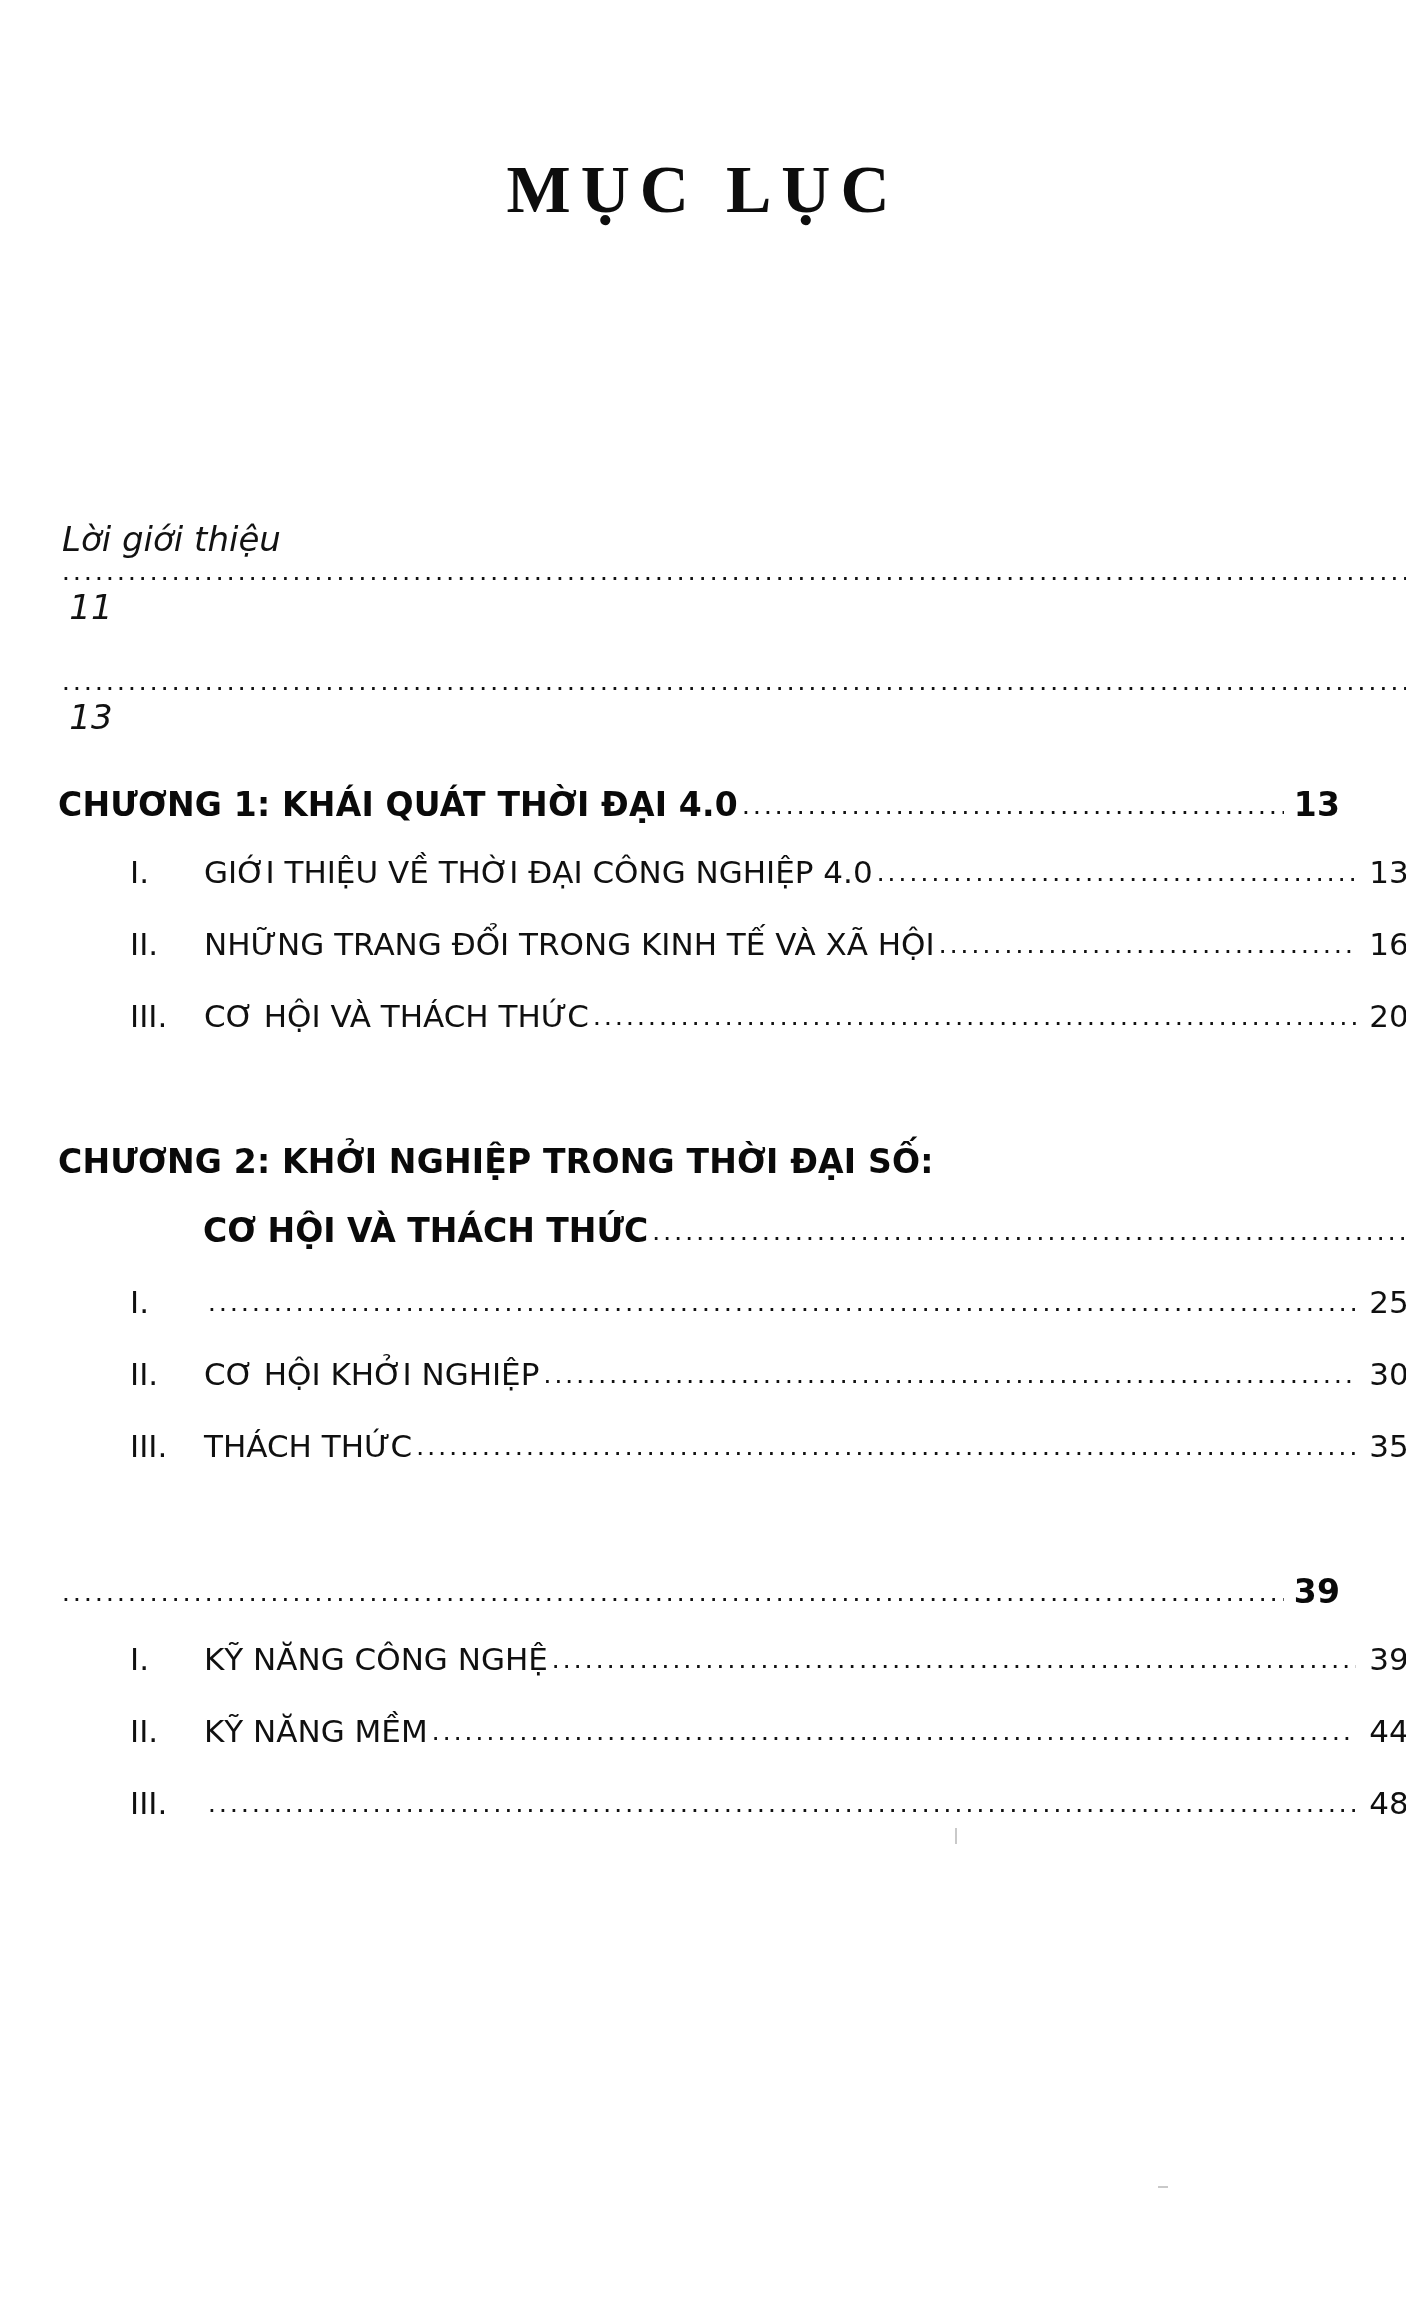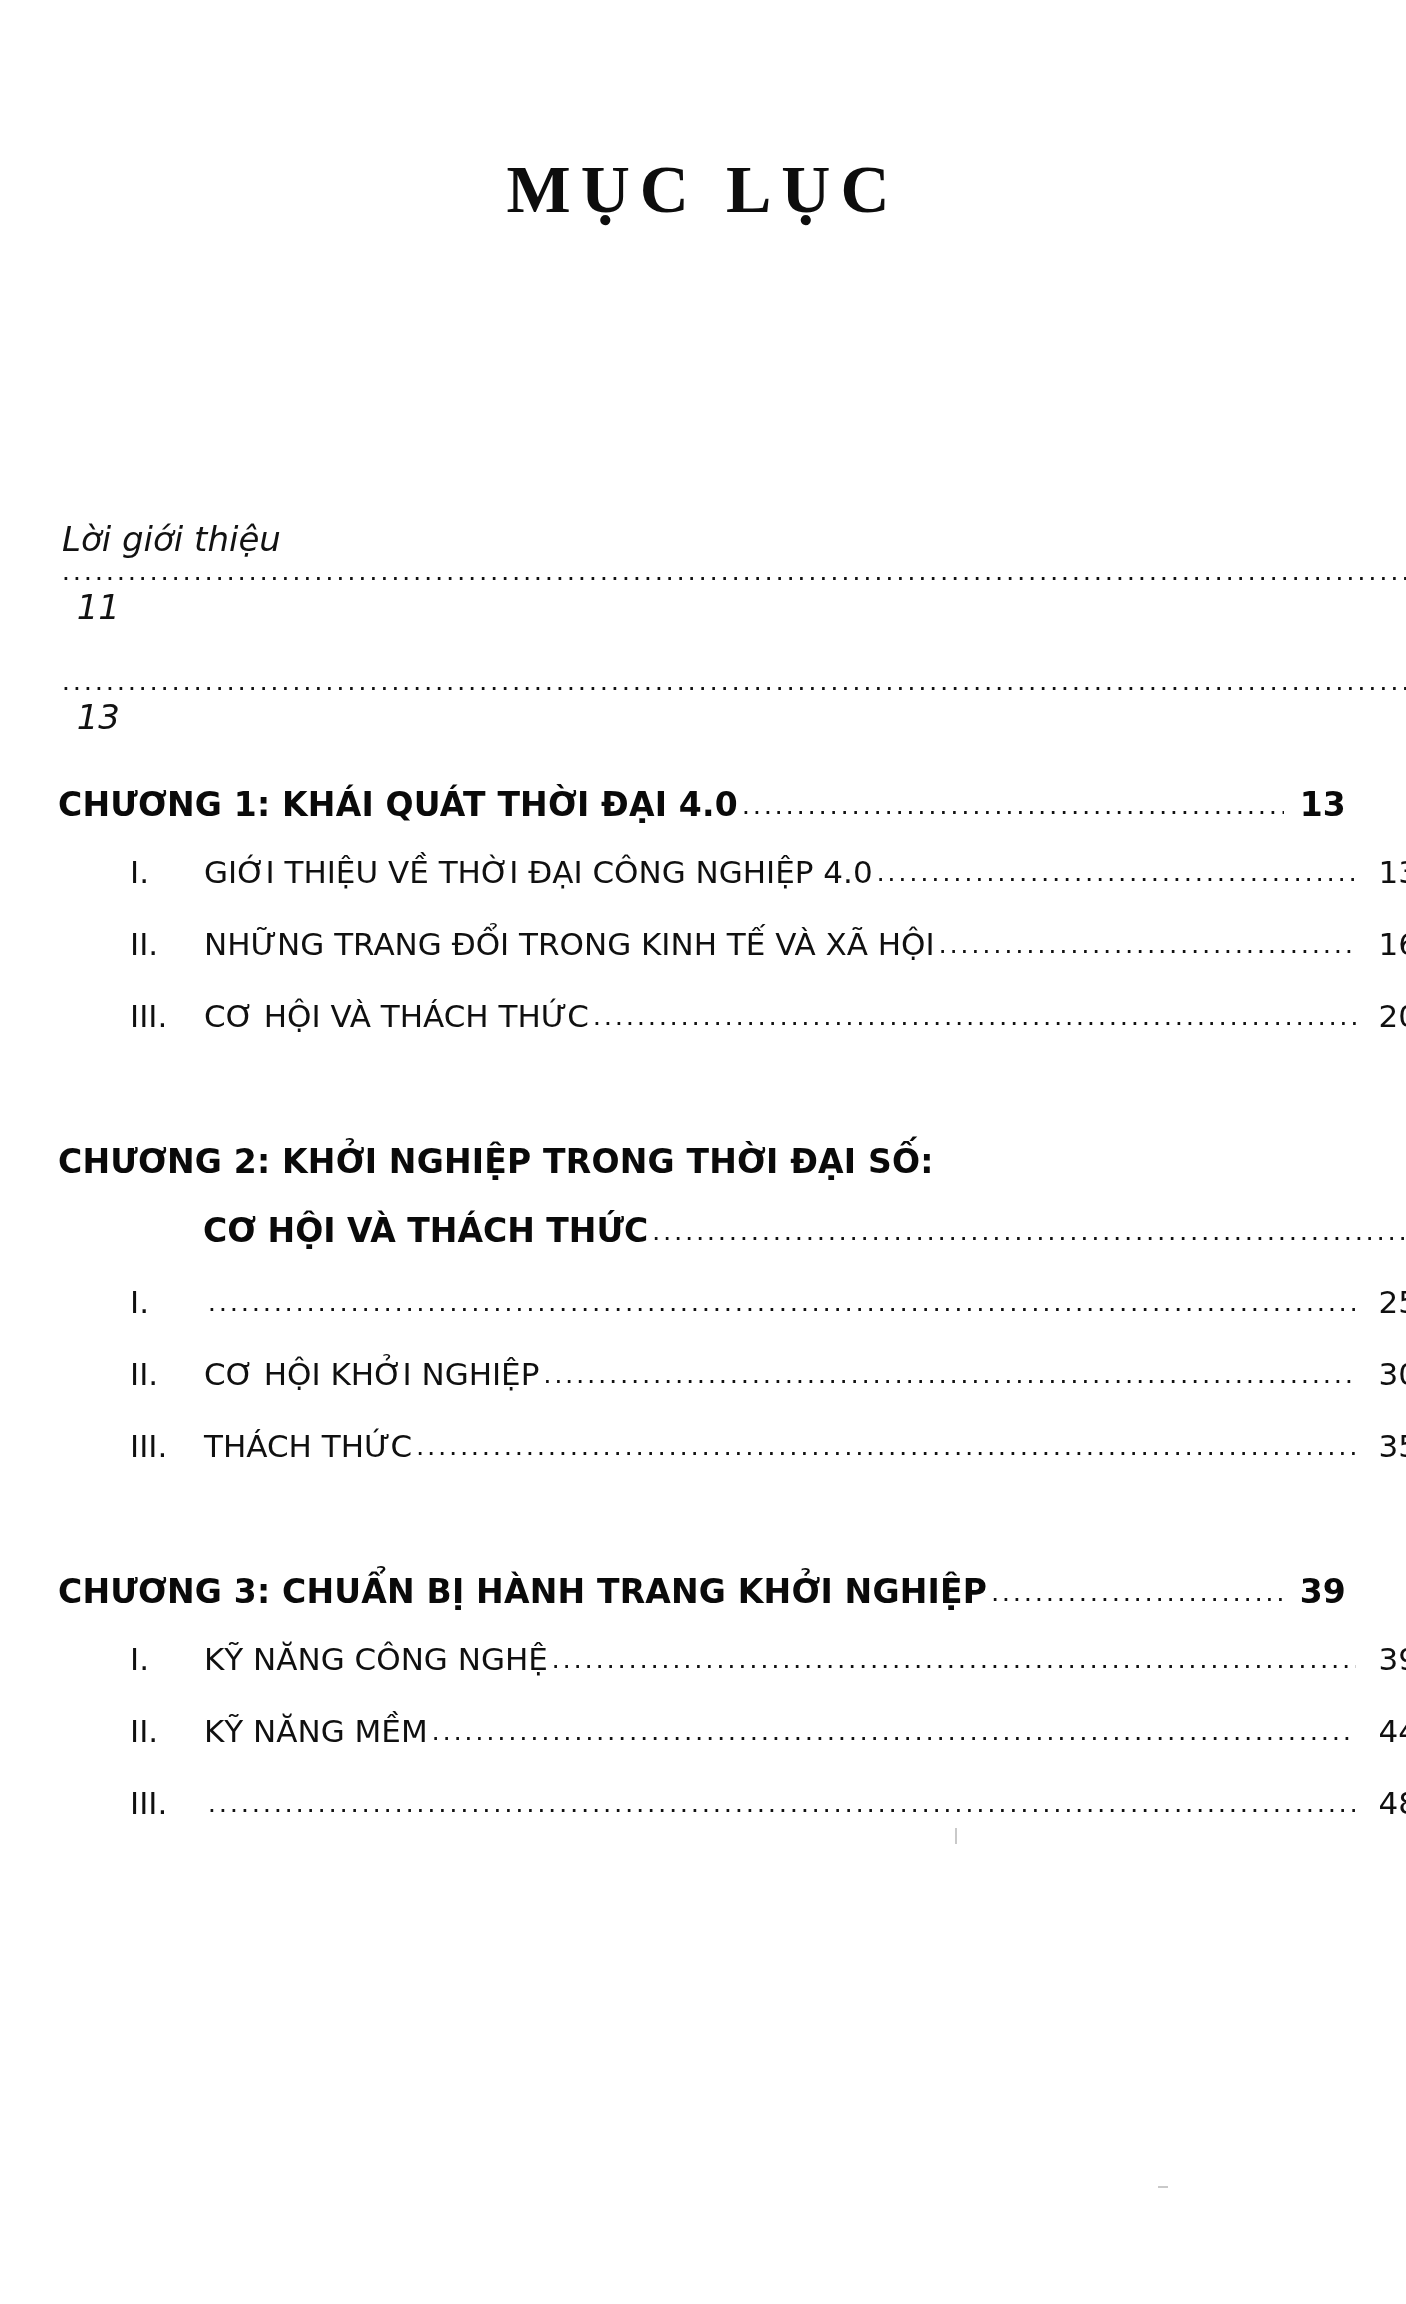--- a/index.html
+++ b/index.html
@@ -59,21 +59,21 @@
     letter-spacing: 3.2px;
     color: #111;
     font-size: 28px;
     line-height: 1;
     transform: translateY(-2px);
   }
 
   .pg {
     flex: 0 0 auto;
     white-space: nowrap;
-    text-align: right;
+    text-align: center;
     min-width: 58px;
   }
 
   
   .row.front .lbl,
   .row.front .pg {
     font-family: "DejaVu Sans", sans-serif;
     font-style: italic;
     font-size: 34px;
     font-weight: 400;
@@ -208,21 +208,20 @@
     <div class="row section">
       <span class="num">III.</span>
       <span class="lbl">THÁCH THỨC</span>
       <span class="leader">.......................................................................................................................................................</span>
       <span class="pg">35</span>
     </div>
 
     <div class="gap-lg"></div>
 
     <div class="row chapter">
-      <span class="lbl">CHƯƠNG 3: CHUẨN BỊ HÀNH TRANG KHỞI NGHIỆP</span>
       <span class="leader">.......................................................................................................................................................</span>
       <span class="pg">39</span>
     </div>
 
     <div class="row section">
       <span class="num">I.</span>
       <span class="lbl">KỸ NĂNG CÔNG NGHỆ</span>
       <span class="leader">.......................................................................................................................................................</span>
       <span class="pg">39</span>
     </div>

